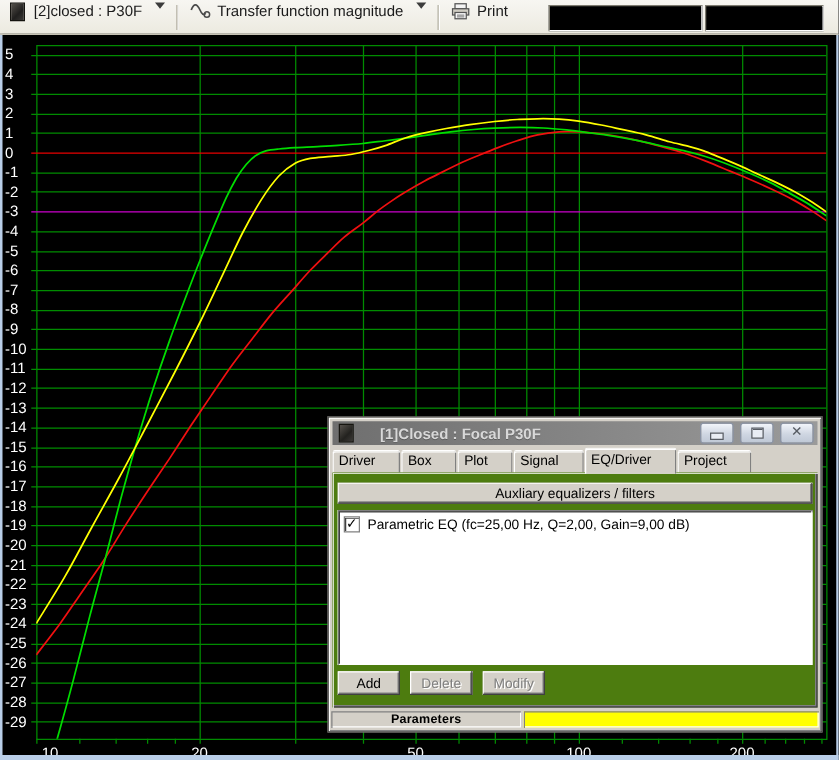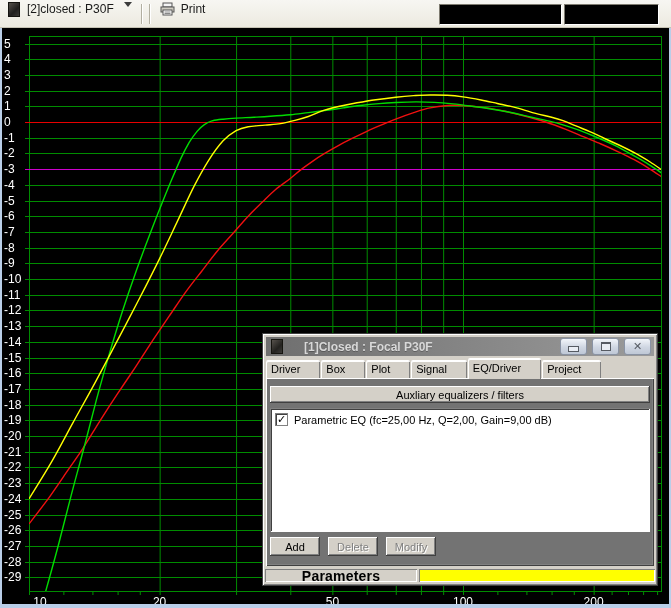--- a/index.html
+++ b/index.html
@@ -71,21 +71,21 @@
   .tabstrip{position:absolute;left:3px;top:24px;right:3px;height:20px;display:flex;align-items:flex-end;}
   .tab{
     height:17px;line-height:17px;padding:0 20px 0 5px;margin-right:1px;
     background:#d4d0c8;position:relative;z-index:1;cursor:default;white-space:nowrap;
     box-shadow:inset 1px 1px 0 #ffffff, inset -1px 0 0 #808080;
     border-top:1px solid #fff;border-radius:2px 2px 0 0;
   }
   .tab.active{height:20px;line-height:19px;z-index:3;margin-bottom:-1px;
     box-shadow:inset 1px 1px 0 #ffffff, inset -1px 0 0 #808080;}
   .tabpage{
-    position:absolute;left:3px;top:44px;right:3px;height:188px;background:#737373;z-index:2;
+    position:absolute;left:3px;top:44px;right:3px;height:188px;background:#4d7c0f;z-index:2;
     box-shadow:inset 1px 1px 0 #ffffff, inset -1px -1px 0 #404040, inset -2px -2px 0 #808080;
   }
   .btn{
     background:#d4d0c8;text-align:center;cursor:default;
     box-shadow:inset -1px -1px 0 #404040, inset 1px 1px 0 #ffffff, inset -2px -2px 0 #808080;
     display:flex;align-items:center;justify-content:center;font-size:11px;
   }
   .aux-btn{position:absolute;left:4px;top:8px;right:4px;height:17px;}
   .filter-list{
     position:absolute;left:4px;top:30px;right:4px;height:124px;background:#fff;
@@ -98,33 +98,43 @@
     display:flex;align-items:center;justify-content:center;
     font-size:11px;font-weight:bold;color:#000;line-height:1;}
   .filter-label{white-space:nowrap;}
   .dlg-btn{position:absolute;width:50px;height:19px;top:159px;}
   .dlg-btn.add{left:4px;}
   .dlg-btn.del{left:62px;color:#808080;text-shadow:1px 1px 0 #fff;}
   .dlg-btn.mod{left:120px;color:#808080;text-shadow:1px 1px 0 #fff;}
   .statusbar{position:absolute;left:2px;right:2px;bottom:2px;height:14px;display:flex;gap:2px;}
   .status-panel{box-shadow:inset 1px 1px 0 #808080, inset -1px -1px 0 #ffffff;height:13px;}
   .status-left{width:152px;background:#d4d0c8;display:flex;align-items:center;justify-content:center;
-    font-size:14px;font-weight:bold;letter-spacing:.2px;}
+    font-size:10px;font-weight:bold;letter-spacing:.2px;}
   .status-right{flex:1;background:#ffff00;}
 </style>
 </head>
 <body>
 
 <div class="toolbar">
   <div class="tb-group">
     <span class="doc-icon"></span>
     <span class="tb-label">[2]closed : P30F</span>
     <span class="dd-arrow"></span>
   </div>
   <div class="tb-sep"></div>
+  <div class="tb-group">
+    <span class="sine-icon">
+      <svg width="17" height="13" viewBox="0 0 17 13">
+        <path d="M1,6 C3,0.5 5.5,0.5 8,6 C9.5,9.5 11,10.5 12.5,8.5" fill="none" stroke="#4a4a4a" stroke-width="1.4"></path>
+        <circle cx="13.5" cy="9.5" r="2.2" fill="none" stroke="#4a4a4a" stroke-width="1.2"></circle>
+      </svg>
+    </span>
+    <span class="tb-label">Transfer function magnitude</span>
+    <span class="dd-arrow"></span>
+  </div>
   <div class="tb-sep"></div>
   <div class="tb-group">
     <span class="print-icon">
       <svg width="16" height="14" viewBox="0 0 16 14">
         <rect x="3" y="1" width="9" height="4" fill="#f4f4f4" stroke="#555"></rect>
         <rect x="1" y="5" width="13" height="5" fill="#cfccc2" stroke="#555"></rect>
         <rect x="3" y="8" width="9" height="5" fill="#fff" stroke="#555"></rect>
         <line x1="4.5" y1="10" x2="10.5" y2="10" stroke="#888"></line>
         <line x1="4.5" y1="11.5" x2="10.5" y2="11.5" stroke="#888"></line>
       </svg>

